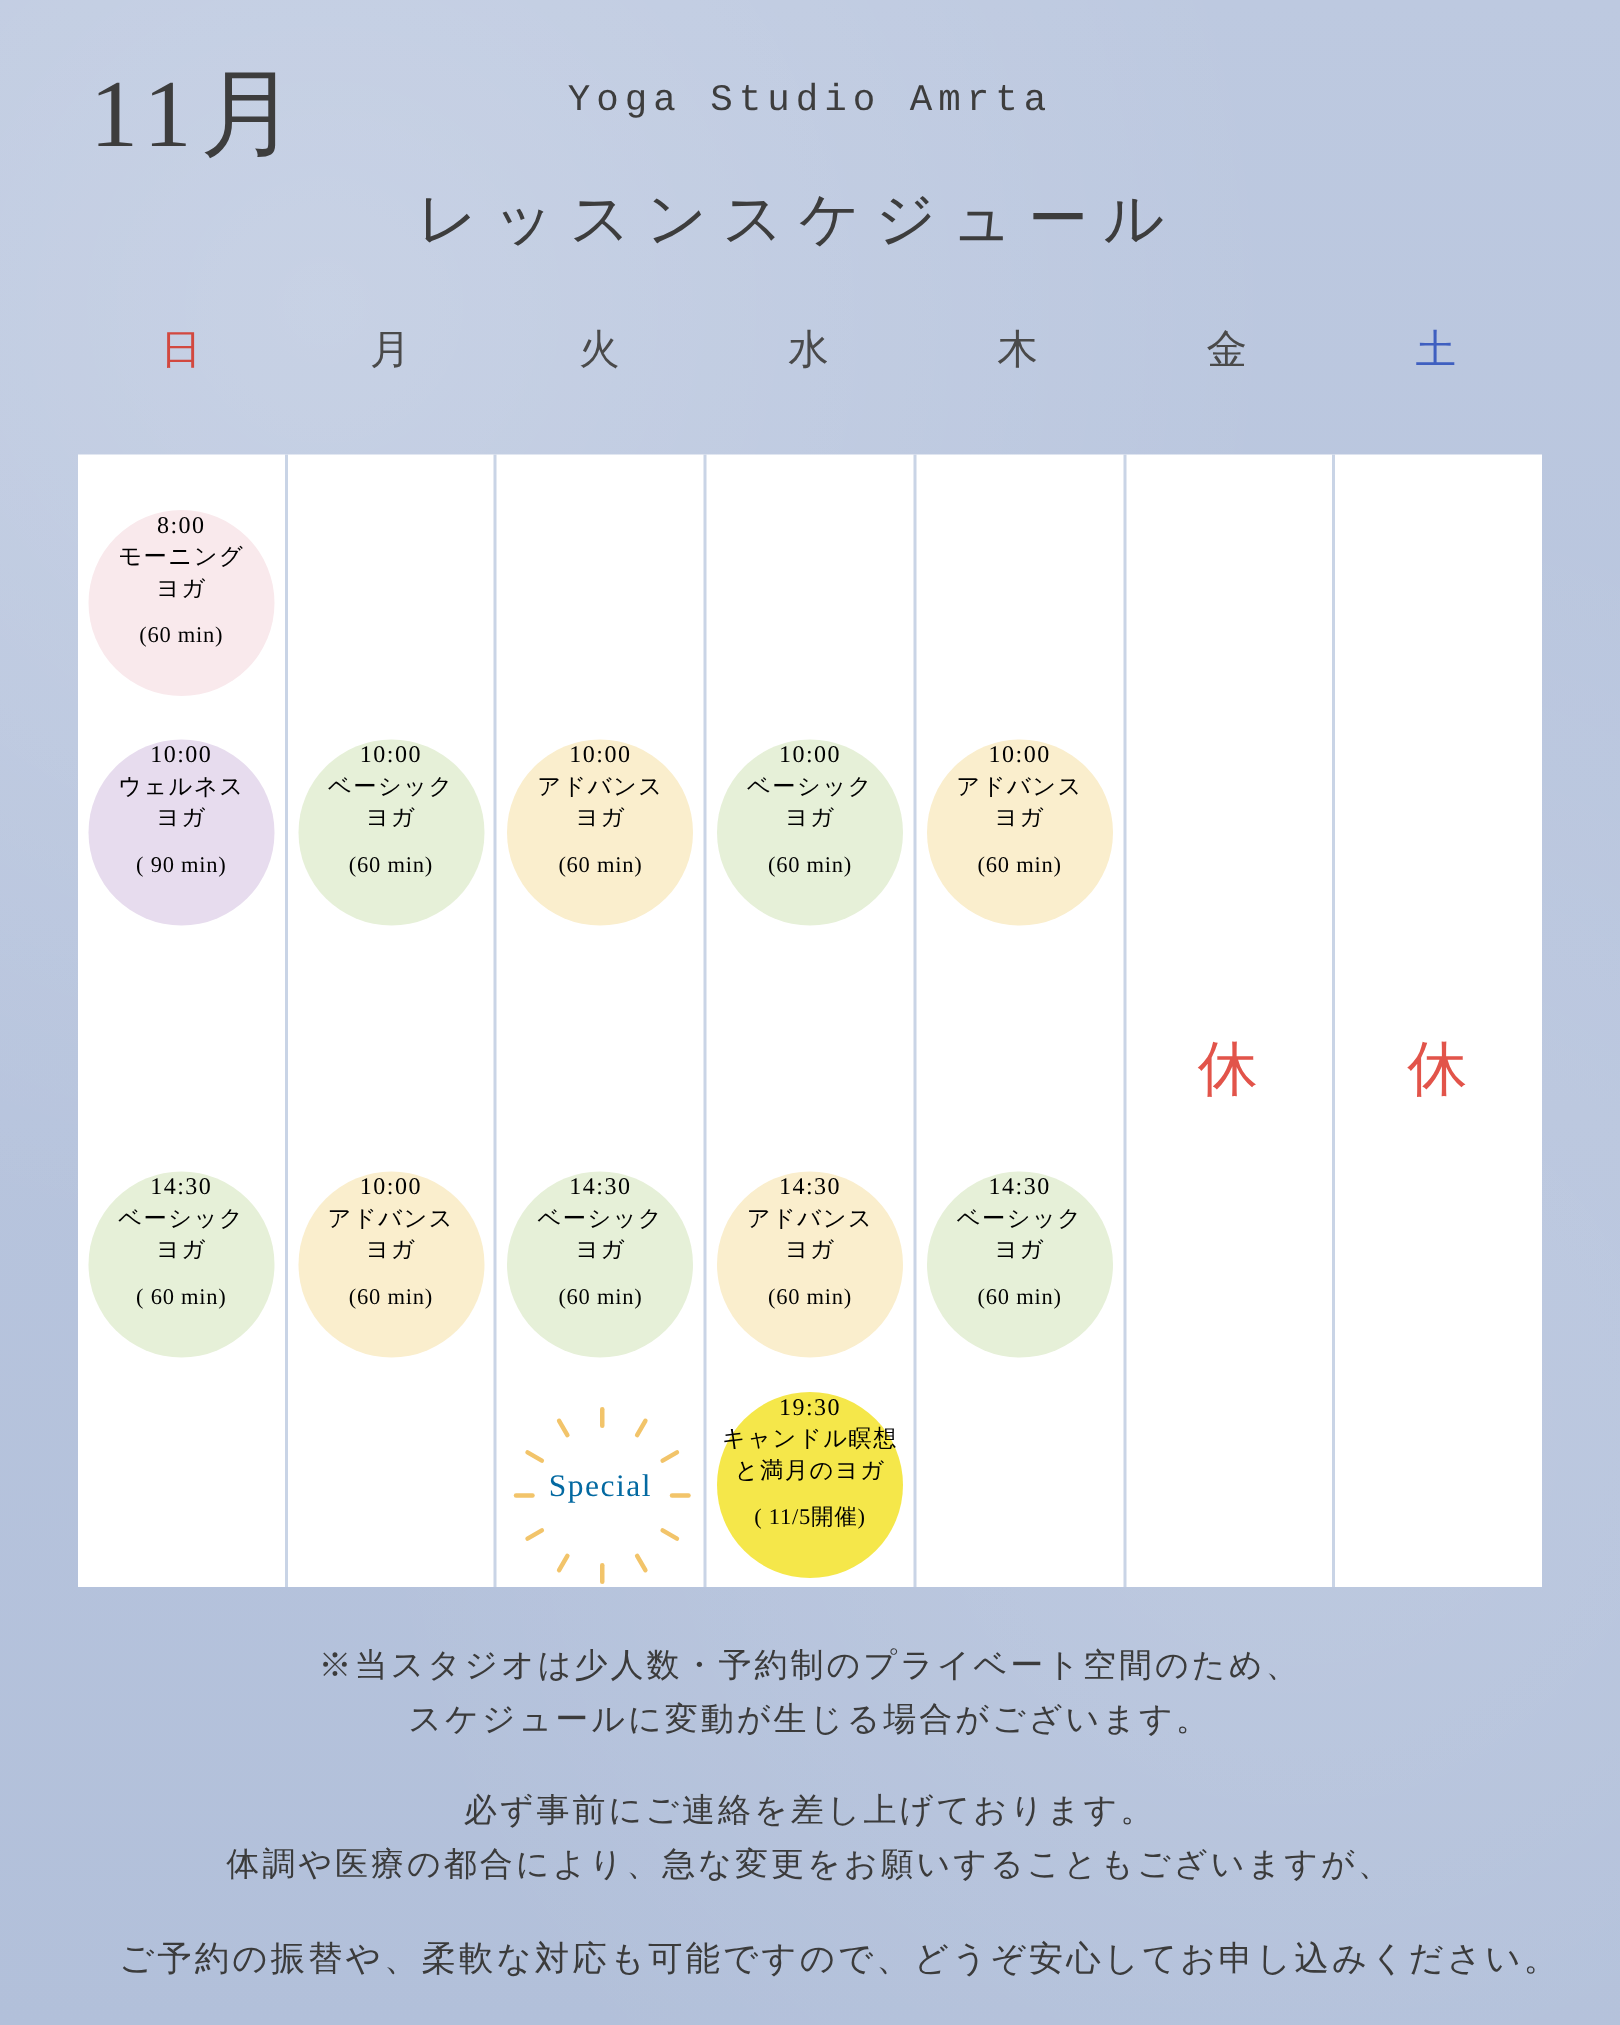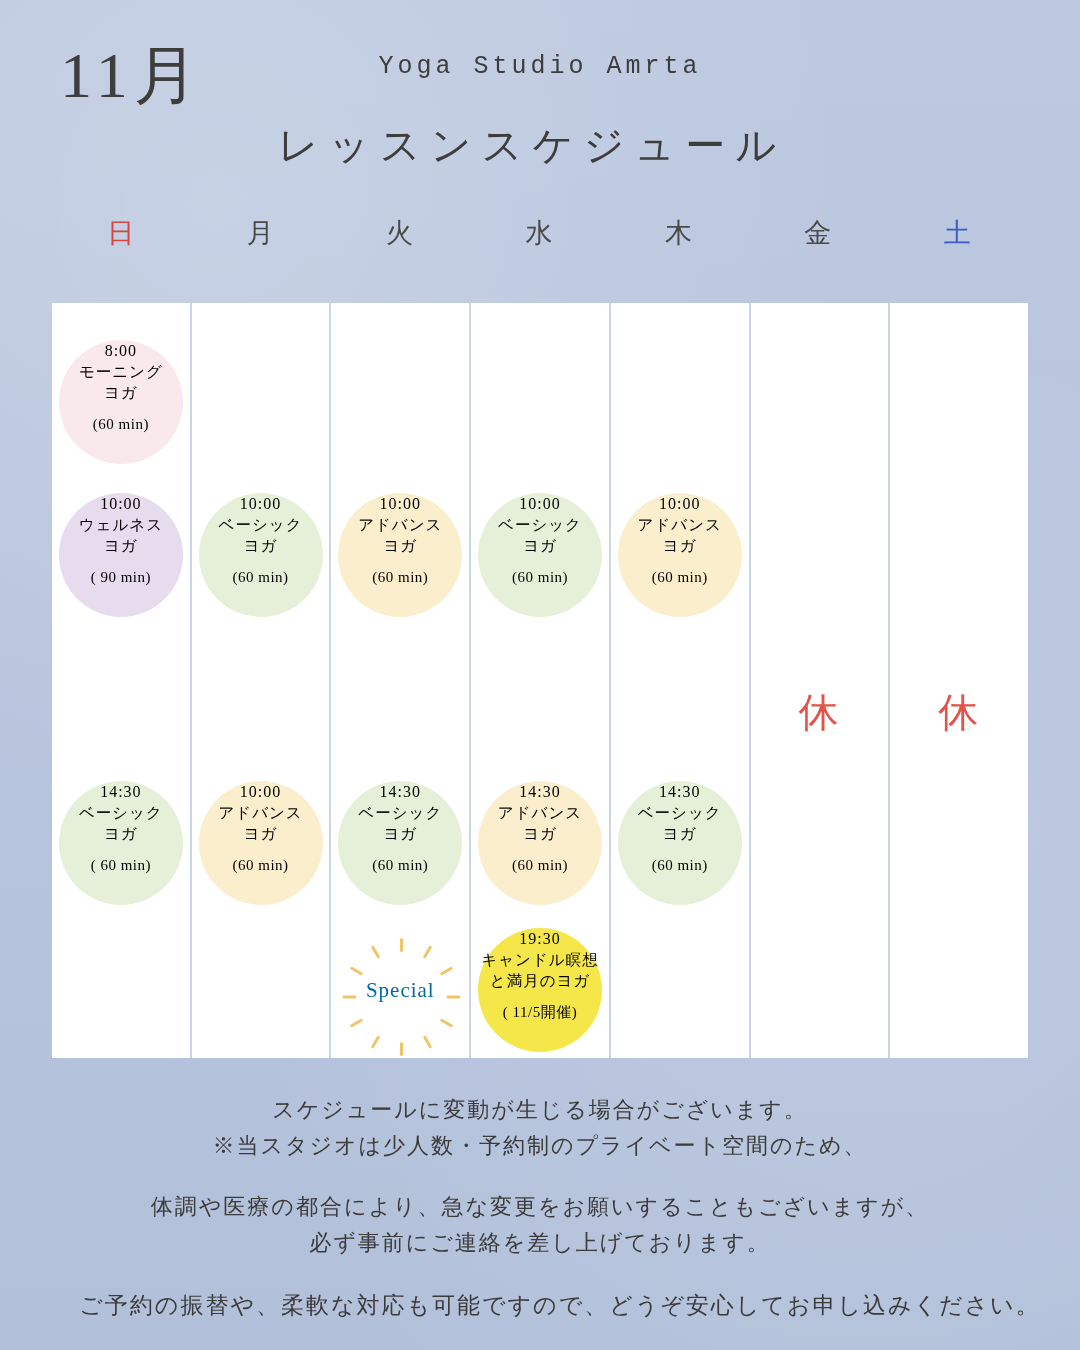--- a/index.html
+++ b/index.html
@@ -306,25 +306,25 @@
       <div class="day-col">
         <div class="closed">休</div>
       </div>
       <div class="day-col">
         <div class="closed">休</div>
       </div>
     </div>
 
   <div class="notes" id="notes">
       <div class="note-block">
+        <div class="note-line">※当スタジオは少人数・予約制のプライベート空間のため、</div>
         <div class="note-line">スケジュールに変動が生じる場合がございます。</div>
-        <div class="note-line">※当スタジオは少人数・予約制のプライベート空間のため、</div>
       </div>
       <div class="note-block">
+        <div class="note-line">必ず事前にご連絡を差し上げております。</div>
         <div class="note-line">体調や医療の都合により、急な変更をお願いすることもございますが、</div>
-        <div class="note-line">必ず事前にご連絡を差し上げております。</div>
       </div>
       <div class="note-block">
         <div class="note-line big">ご予約の振替や、柔軟な対応も可能ですので、どうぞ安心してお申し込みください。</div>
       </div>
     </div>
 
 </div>
 
 </body></html>

